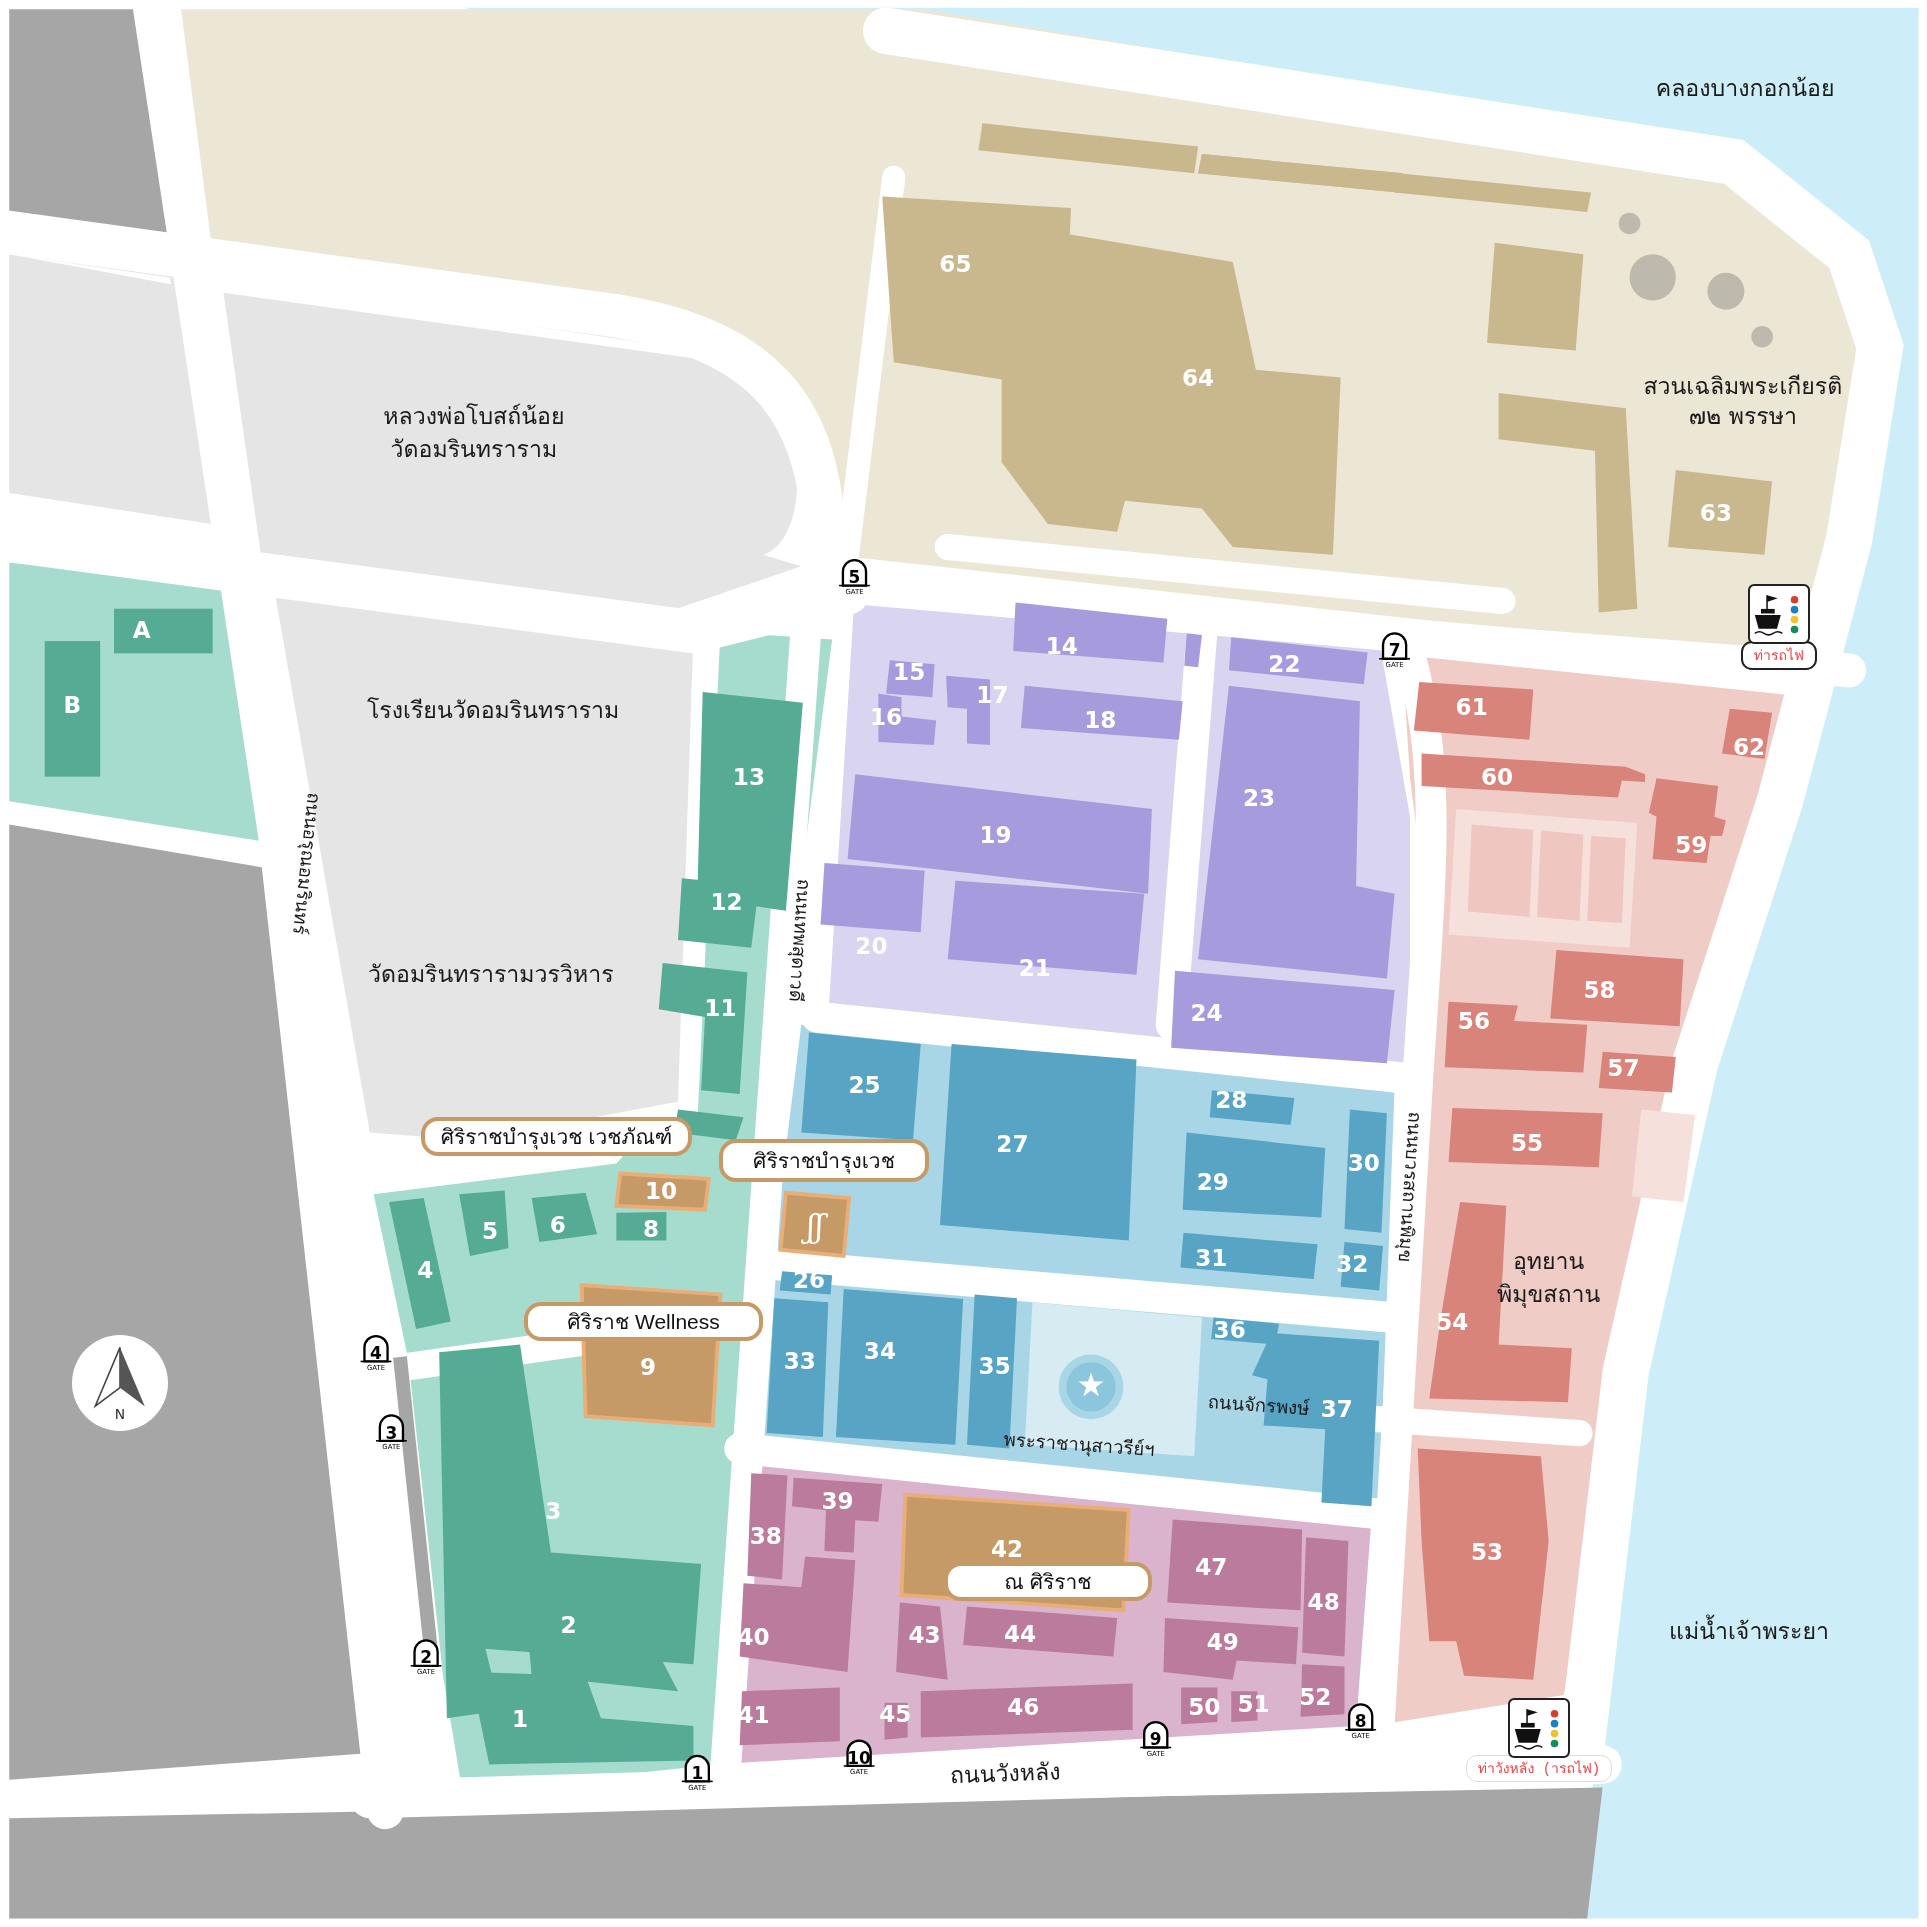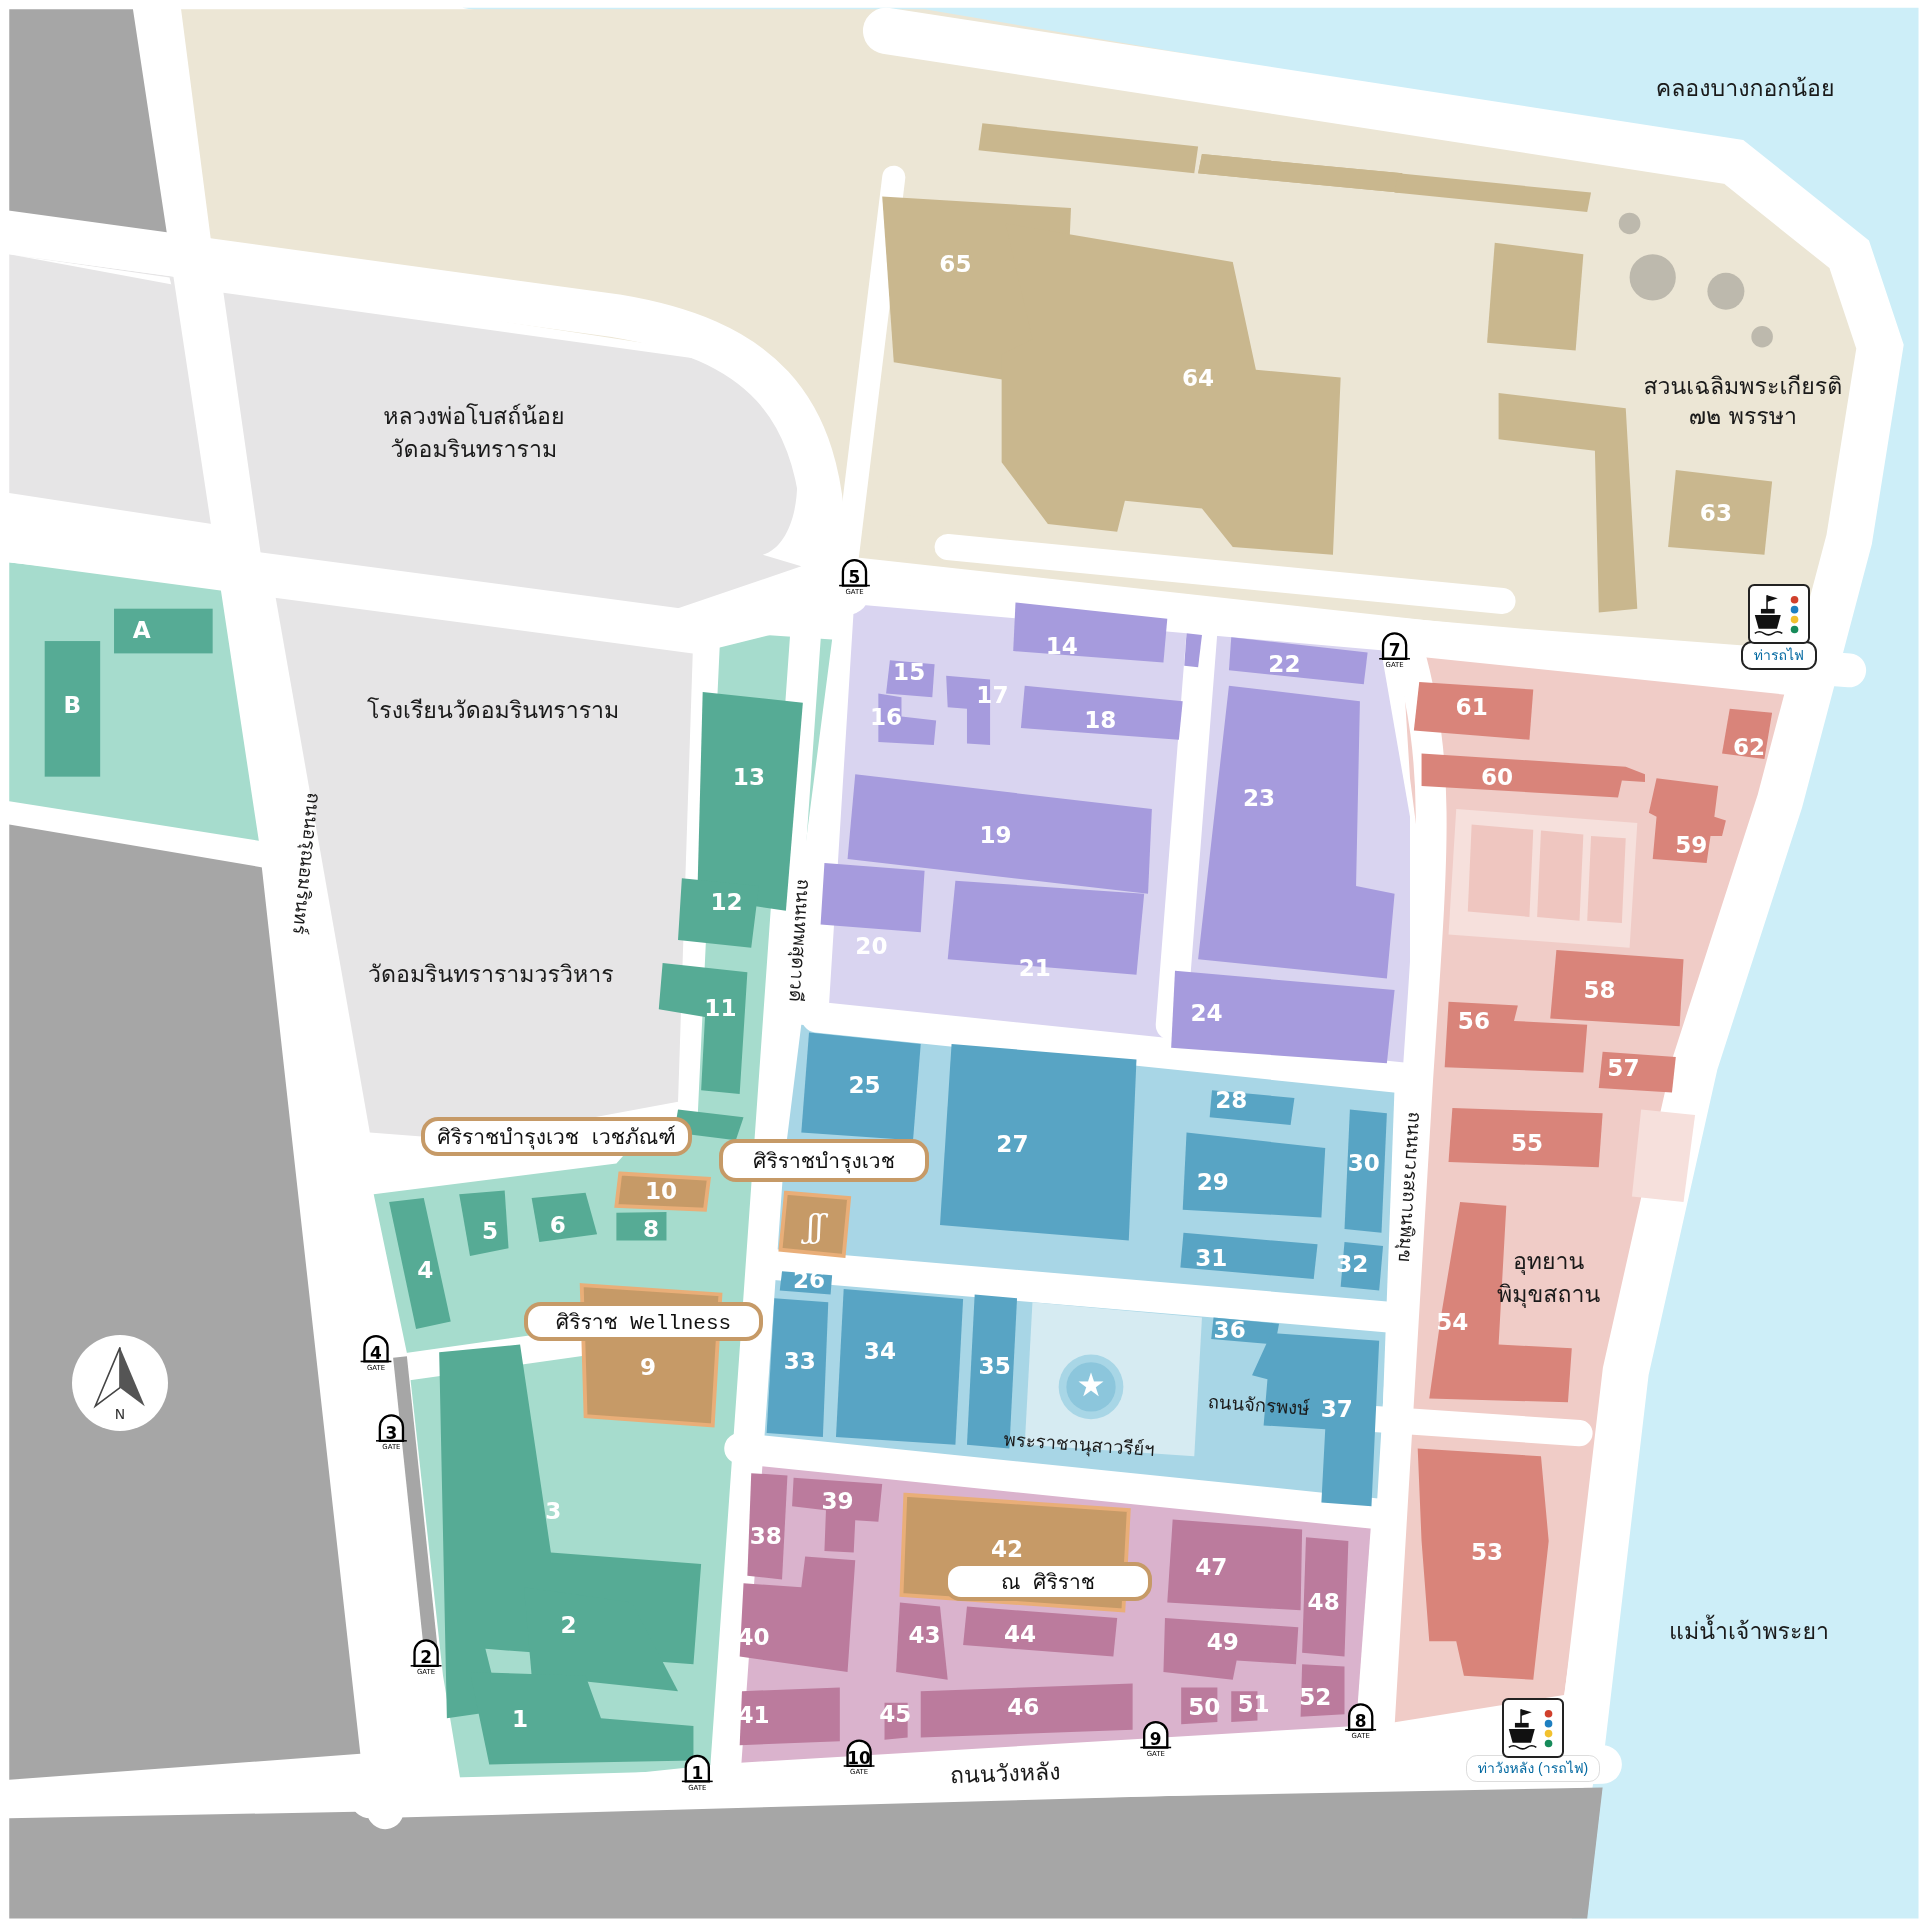--- a/index.html
+++ b/index.html
@@ -4,24 +4,24 @@
 <style>
   html, body { margin: 0; padding: 0; background: #ffffff; }
   body { width: 1927px; height: 1927px; overflow: hidden; position: relative; font-family: "DejaVu Sans", sans-serif; }
   #map { position: absolute; left: 0; top: 0; width: 1927px; height: 1927px; }
   .bnum { fill: #ffffff; font-family: "DejaVu Sans", sans-serif; font-weight: bold; font-size: 30px; text-anchor: middle; dominant-baseline: middle; }
   .area-label { fill: #1a1a1a; font-family: "DejaVu Sans", sans-serif; font-size: 30px; text-anchor: middle; }
   .road-label { fill: #1a1a1a; font-family: "DejaVu Sans", sans-serif; font-size: 24px; text-anchor: middle; }
   .gate-num { fill: #000; font-family: "DejaVu Sans", sans-serif; font-weight: bold; font-size: 22px; text-anchor: middle; }
   .gate-word { fill: #000; font-family: "DejaVu Sans", sans-serif; font-size: 9px; text-anchor: middle; }
   .pill { position: absolute; background: #ffffff; border: 4.6px solid #c69a67; border-radius: 17px; box-sizing: border-box;
-          display: flex; align-items: center; justify-content: center; font-family: Liberation Mono, monospace; font-size: 21px; color: #111; white-space: nowrap; }
+          display: flex; align-items: center; justify-content: center; font-family: Liberation Sans, sans-serif; font-size: 21px; color: #111; white-space: nowrap; }
   .pier { position: absolute; display: flex; flex-direction: column; align-items: center; }
   .pier-box { width: 62px; height: 60px; background: #fff; border: 2.3px solid #222; border-radius: 6.2px; box-sizing: border-box; position: relative; }
-  .pier-label { margin-top: -3.1px; background: #fff; border: 2.3px solid #222; border-radius: 10.8px; padding: 1.5px 10.8px; font-size: 14px; color: #0369a1; white-space: nowrap; font-family: Liberation Sans, sans-serif; text-align: center; }
+  .pier-label { margin-top: -3.1px; background: #fff; border: 2.3px solid #222; border-radius: 10.8px; padding: 1.5px 10.8px; font-size: 14px; color: #ef4444; white-space: nowrap; font-family: Liberation Mono, monospace; text-align: center; }
   .compass { position: absolute; left: 72px; top: 1335px; width: 96px; height: 96px; border-radius: 50%; background: #fff; }
 </style>
 </head>
 <body>
 
 <svg id="map" viewBox="0 0 2501 2501" xmlns="http://www.w3.org/2000/svg">
 
   <rect x="0" y="0" width="2501" height="2501" fill="#ffffff"></rect>
 
   <path fill="#cdeef8" d="M600 10 L2490 10 L2490 2490 L2040 2490 L2070 2300 L2120 1800 L2150 1520 L2200 1370 L2250 1200 L2300 1040 L2340 900 L2420 620 L2440 420 L2380 340 L2200 260 L1400 160 Z"></path>

